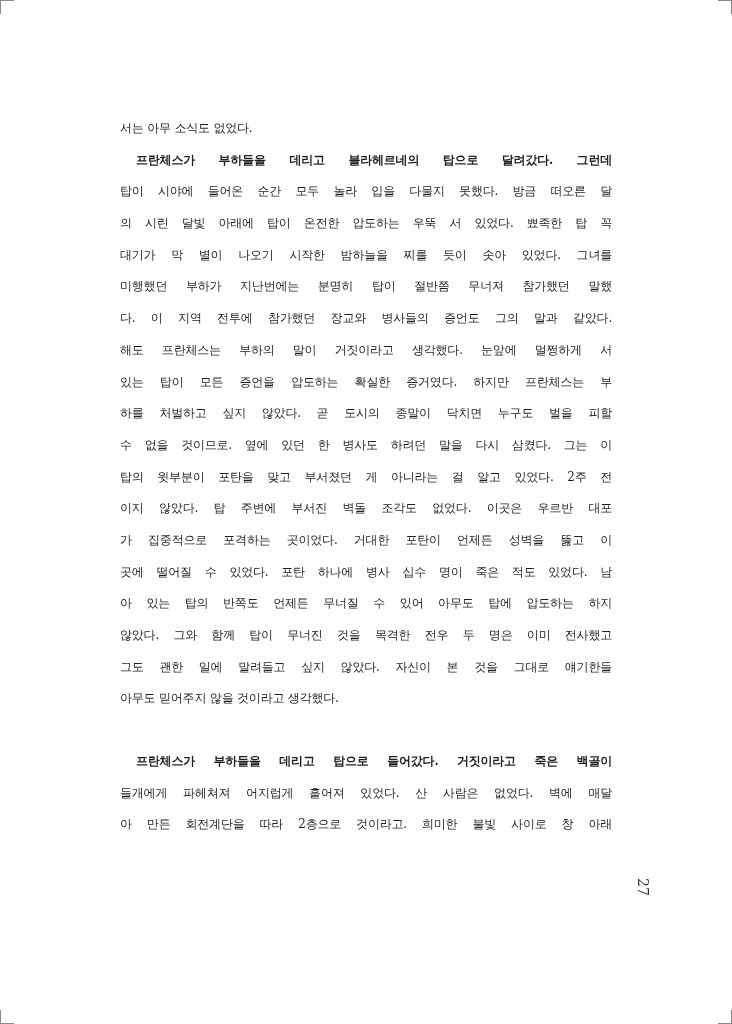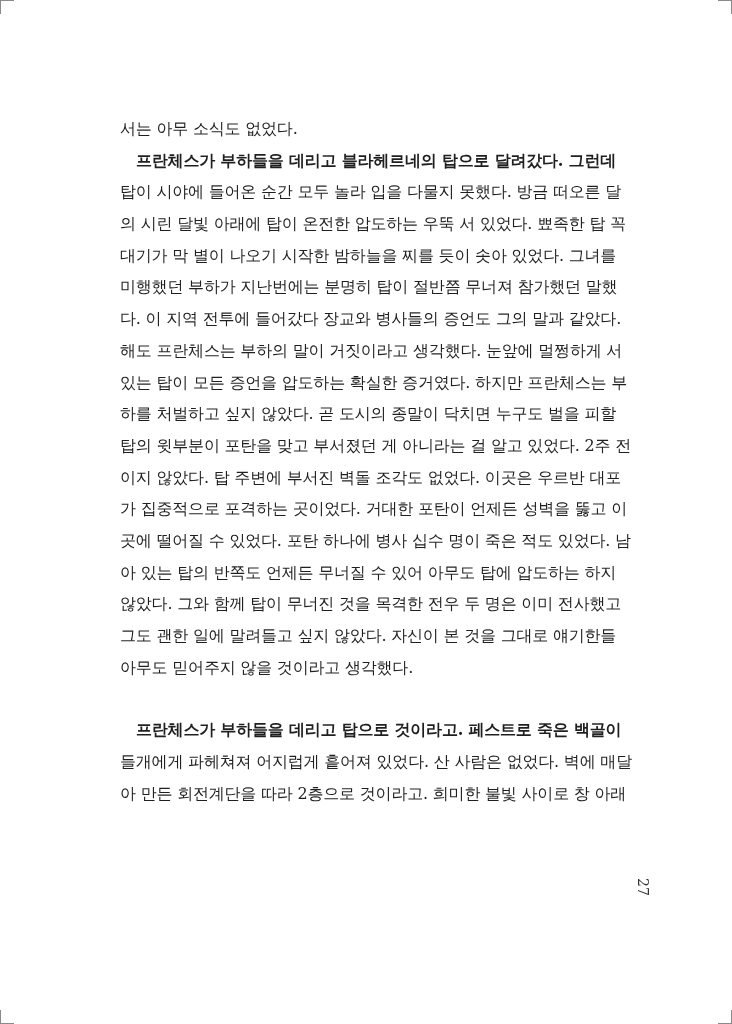--- a/index.html
+++ b/index.html
@@ -24,21 +24,21 @@
 
     .text-block {
       position: absolute;
       left: 120px;
       top: 113px;
       width: 492px;
     }
     .line {
       height: 31.7px;
       line-height: 31.7px;
-      font-size: 16px;
+      font-size: 12px;
       white-space: nowrap;
       text-align: justify;
       text-align-last: justify;
       letter-spacing: -0.2px;
     }
     .line.last {
       text-align-last: left;
     }
     .line.indent {
       padding-left: 16px;
@@ -76,36 +76,37 @@
   <div>
     <div class="line last">서는 아무 소식도 없었다.</div>
   </div>
 
   <div>
     <div class="line indent">프란체스가 부하들을 데리고 블라헤르네의 탑으로 달려갔다. 그런데</div>
     <div class="line">탑이 시야에 들어온 순간 모두 놀라 입을 다물지 못했다. 방금 떠오른 달</div>
     <div class="line">의 시린 달빛 아래에 탑이 온전한 압도하는 우뚝 서 있었다. 뾰족한 탑 꼭</div>
     <div class="line">대기가 막 별이 나오기 시작한 밤하늘을 찌를 듯이 솟아 있었다. 그녀를</div>
     <div class="line">미행했던 부하가 지난번에는 분명히 탑이 절반쯤 무너져 참가했던 말했</div>
-    <div class="line">다. 이 지역 전투에 들어갔다 장교와 병사들의 증언도 그의 말과 같았다.</div>
+    <div class="line">다. 이 지역 전투에 참가했던 장교와 병사들의 증언도 그의 말과 같았다.</div>
     <div class="line">해도 프란체스는 부하의 말이 거짓이라고 생각했다. 눈앞에 멀쩡하게 서</div>
     <div class="line">있는 탑이 모든 증언을 압도하는 확실한 증거였다. 하지만 프란체스는 부</div>
     <div class="line">하를 처벌하고 싶지 않았다. 곧 도시의 종말이 닥치면 누구도 벌을 피할</div>
+    <div class="line">수 없을 것이므로. 옆에 있던 한 병사도 하려던 말을 다시 삼켰다. 그는 이</div>
     <div class="line">탑의 윗부분이 포탄을 맞고 부서졌던 게 아니라는 걸 알고 있었다. 2주 전</div>
     <div class="line">이지 않았다. 탑 주변에 부서진 벽돌 조각도 없었다. 이곳은 우르반 대포</div>
     <div class="line">가 집중적으로 포격하는 곳이었다. 거대한 포탄이 언제든 성벽을 뚫고 이</div>
     <div class="line">곳에 떨어질 수 있었다. 포탄 하나에 병사 십수 명이 죽은 적도 있었다. 남</div>
     <div class="line">아 있는 탑의 반쪽도 언제든 무너질 수 있어 아무도 탑에 압도하는 하지</div>
     <div class="line">않았다. 그와 함께 탑이 무너진 것을 목격한 전우 두 명은 이미 전사했고</div>
     <div class="line">그도 괜한 일에 말려들고 싶지 않았다. 자신이 본 것을 그대로 얘기한들</div>
     <div class="line last">아무도 믿어주지 않을 것이라고 생각했다.</div>
   </div>
 
   <div class="gap"></div>
 
   <div>
-    <div class="line indent">프란체스가 부하들을 데리고 탑으로 것이라고. 페스트로 죽은 백골이</div>
+    <div class="line indent">프란체스가 부하들을 데리고 탑으로 들어갔다. 거짓이라고 죽은 백골이</div>
     <div class="line">들개에게 파헤쳐져 어지럽게 흩어져 있었다. 산 사람은 없었다. 벽에 매달</div>
     <div class="line">아 만든 회전계단을 따라 2층으로 것이라고. 희미한 불빛 사이로 창 아래</div>
   </div>
 </div>
 
 <div class="page-number">27</div>
 
 </body></html>

